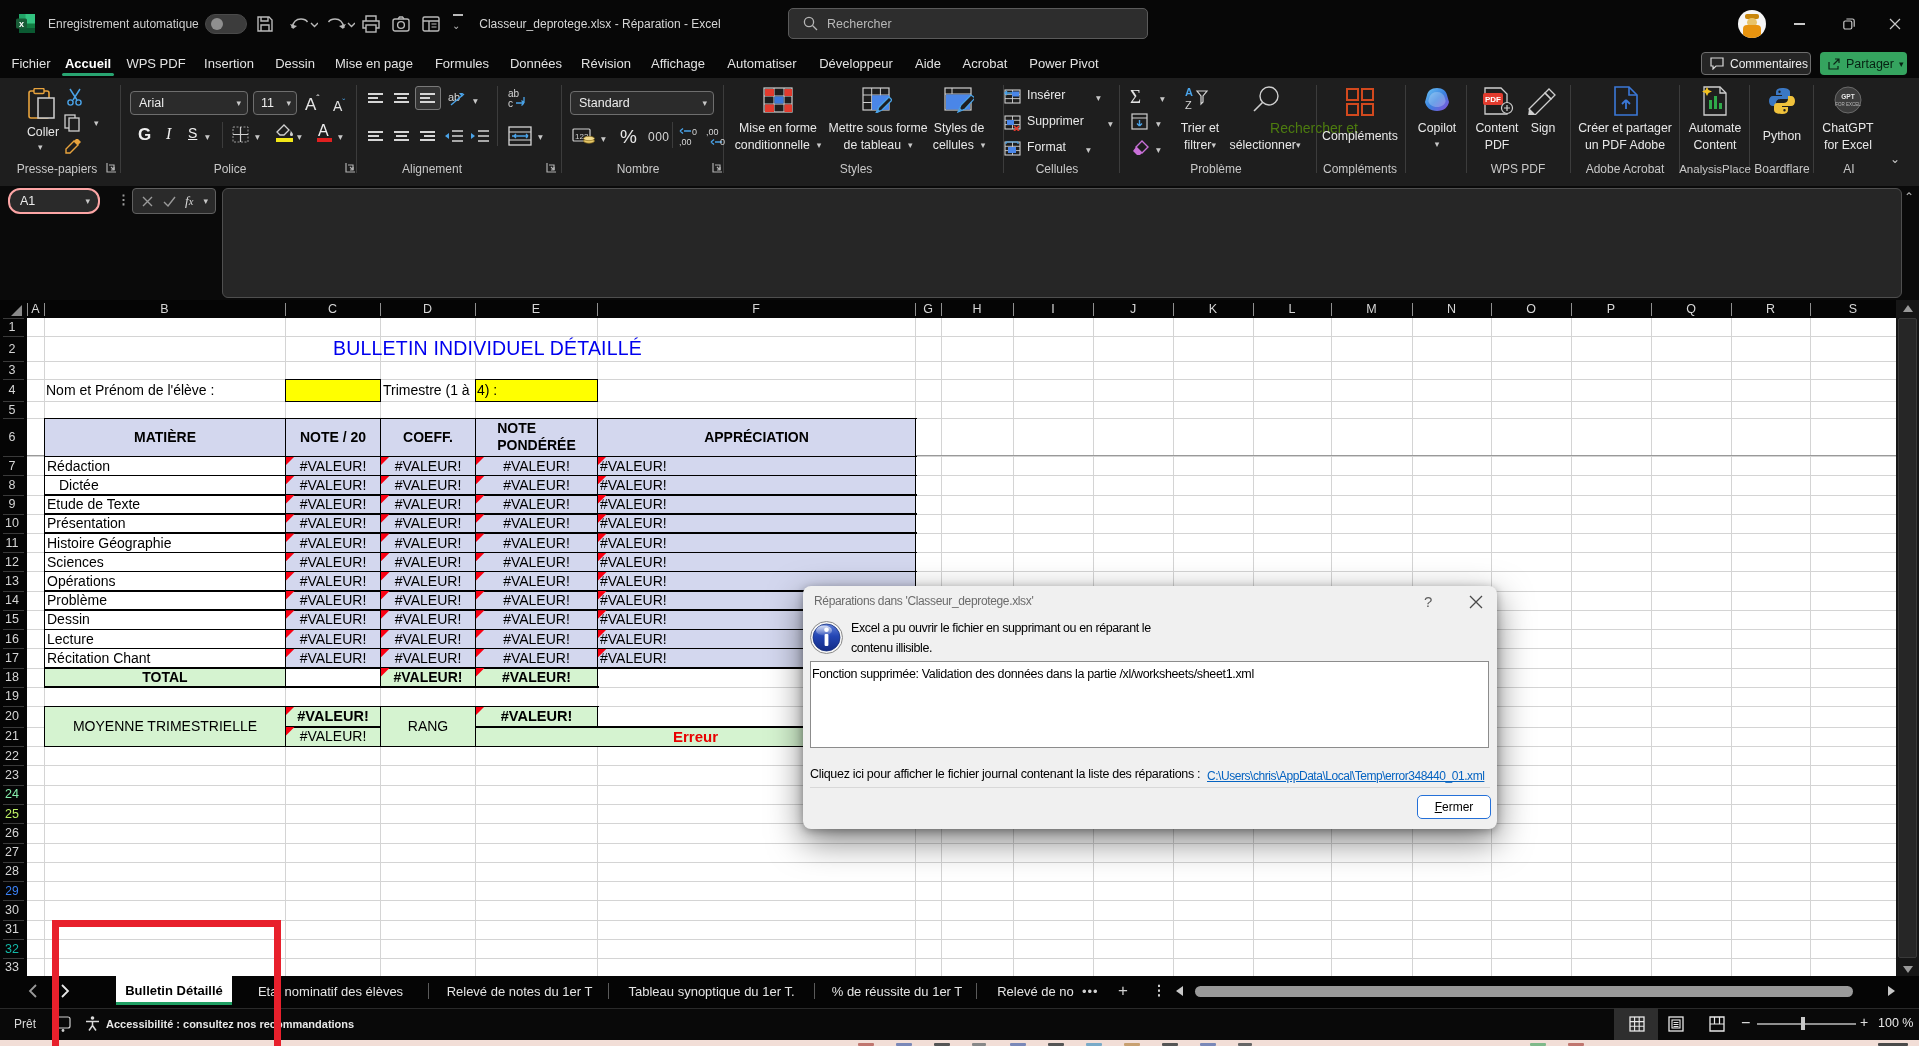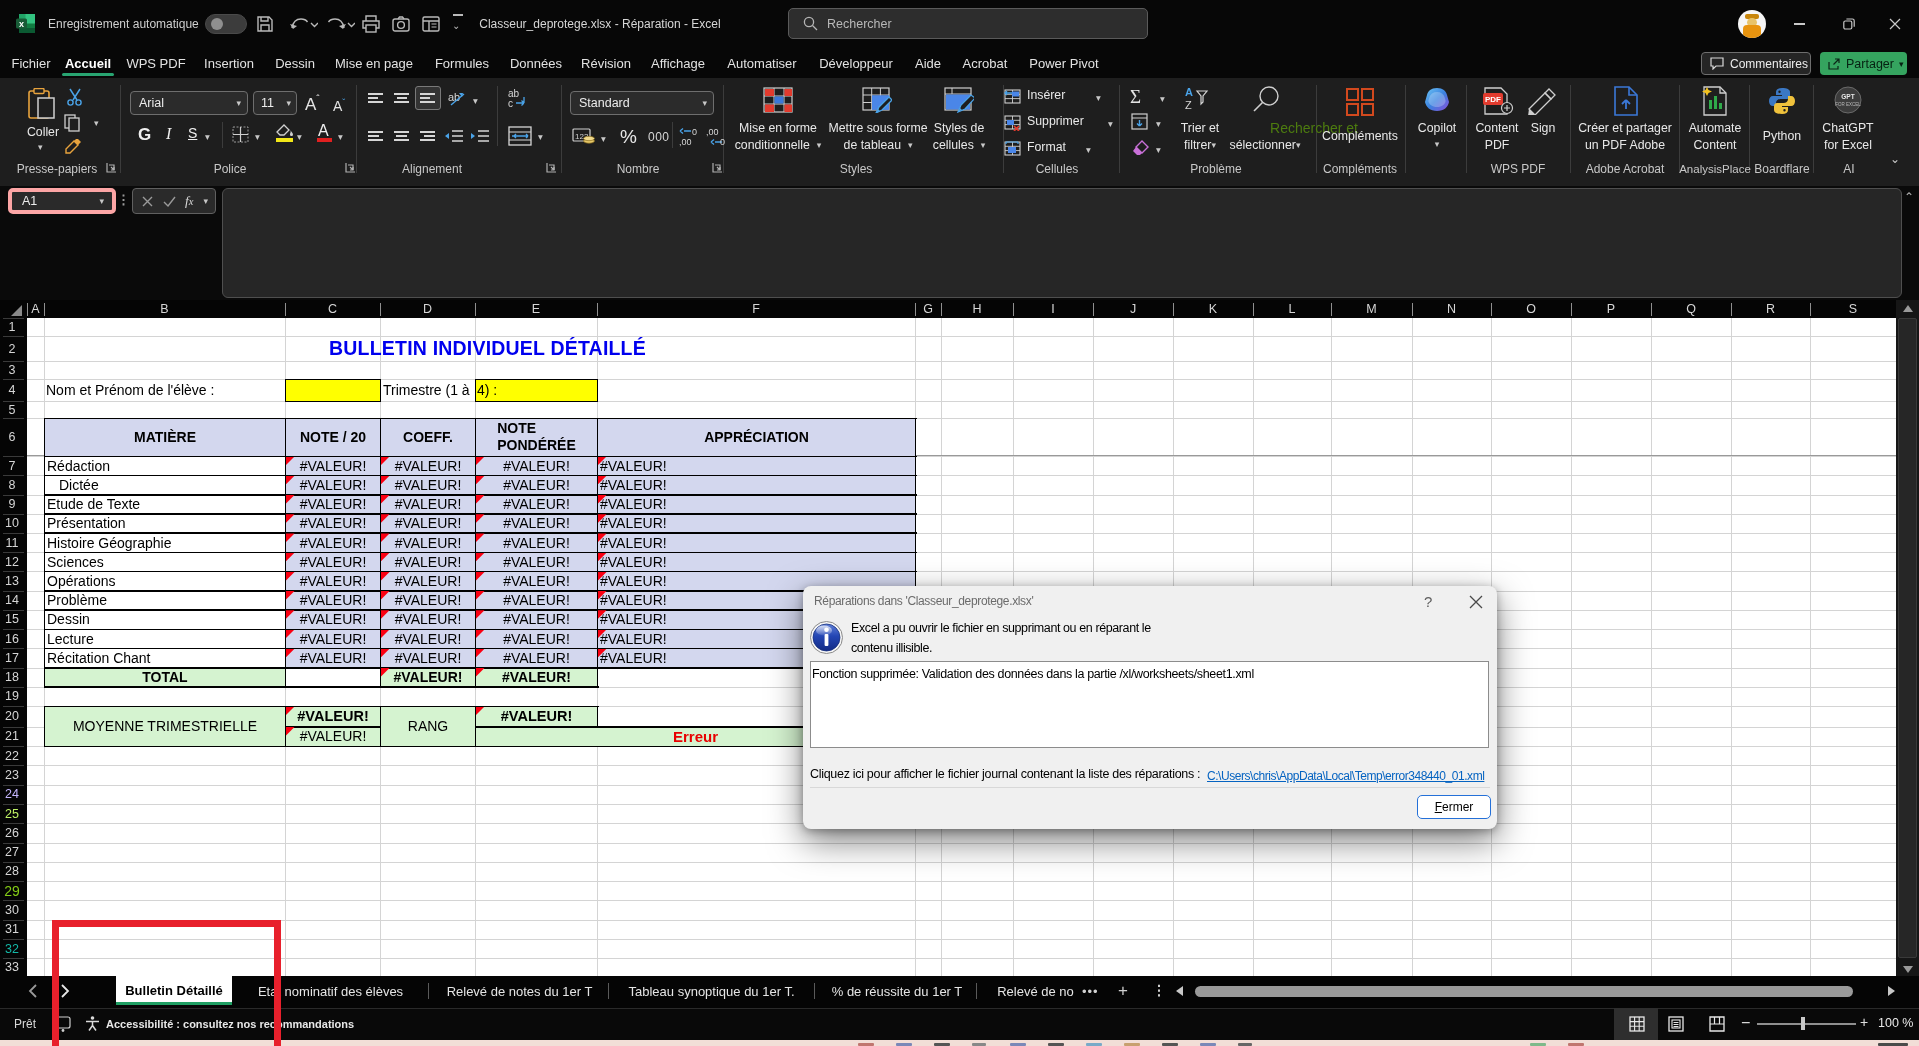--- a/index.html
+++ b/index.html
@@ -404,21 +404,21 @@
 <svg class="abs" style="left:1834px;top:86px" width="28" height="28" viewBox="0 0 28 28">
 <circle cx="14" cy="14" r="13" fill="#3c3c3c" stroke="#6a6a6a" stroke-width="1"></circle>
 <text x="14" y="13" fill="#e8e8e8" font-size="6.5" font-weight="bold" text-anchor="middle">GPT</text>
 <text x="14" y="20" fill="#b8b8b8" font-size="4.5" text-anchor="middle">FOR EXCEL</text>
   </svg>
 <div class="abs ct" style="left:1808px;top:120px;width:80px;height:15px;color:#e8e8e8;font-size:12.3px">ChatGPT</div>
 <div class="abs ct" style="left:1808px;top:137px;width:80px;height:15px;color:#e8e8e8;font-size:12.3px">for Excel</div>
 <div class="abs ct" style="left:1769px;top:161px;width:160px;height:16px;color:#c8c8c8;font-size:12px">AI</div>
 <div class="abs" style="left:1890px;top:152px;color:#c8c8c8;font-size:12px">⌄</div>
 <div class="abs" style="left:0;top:186px;width:1919px;height:114px;background:#0a0a0a"></div>
-<div class="abs cl" style="left:8px;top:188px;width:108px;height:26px;background:#2a2a2a;border:4px solid #fca5a5;border-radius:5px">
+<div class="abs cl" style="left:8px;top:188px;width:92px;height:26px;background:#2a2a2a;border:2px solid #fca5a5;border-radius:12px">
     <span style="color:#ececec;font-size:12.5px;margin-left:10px">A1</span>
     <span style="position:absolute;right:8px;color:#c8c8c8;font-size:9px">▾</span>
   </div>
 <div class="abs" style="left:117px;top:192px;color:#9a9a9a;font-size:13px;font-weight:bold">⋮</div>
 <div class="abs cl" style="left:132px;top:188px;width:84px;height:26px;background:#2a2a2a;border:1px solid #606060;border-radius:4px">
 <svg style="margin-left:9px" width="11" height="11" viewBox="0 0 11 11">
       <path d="M1 1l9 9M10 1l-9 9" stroke="#9a9a9a" stroke-width="1.4"></path>
     </svg>
 <svg style="margin-left:10px" width="13" height="11" viewBox="0 0 13 11">
       <path d="M1 6l4 4L12 1" stroke="#9a9a9a" stroke-width="1.4" fill="none"></path>
@@ -509,31 +509,31 @@
 <div class="abs ct" style="left:0;top:686.8px;width:24px;height:19.200000000000045px;color:#d6d6d6;font-size:12.5px">19</div>
 <div class="abs" style="left:3px;top:686.8px;width:21px;height:1px;background:#3a3a3a"></div>
 <div class="abs ct" style="left:0;top:706.0px;width:24px;height:20.5px;color:#d6d6d6;font-size:12.5px">20</div>
 <div class="abs" style="left:3px;top:706.0px;width:21px;height:1px;background:#3a3a3a"></div>
 <div class="abs ct" style="left:0;top:726.5px;width:24px;height:19.5px;color:#d6d6d6;font-size:12.5px">21</div>
 <div class="abs" style="left:3px;top:726.5px;width:21px;height:1px;background:#3a3a3a"></div>
 <div class="abs ct" style="left:0;top:746.0px;width:24px;height:19.299999999999955px;color:#d6d6d6;font-size:12.5px">22</div>
 <div class="abs" style="left:3px;top:746.0px;width:21px;height:1px;background:#3a3a3a"></div>
 <div class="abs ct" style="left:0;top:765.3px;width:24px;height:19.300000000000068px;color:#d6d6d6;font-size:12.5px">23</div>
 <div class="abs" style="left:3px;top:765.3px;width:21px;height:1px;background:#3a3a3a"></div>
-<div class="abs ct" style="left:0;top:784.6px;width:24px;height:19.299999999999955px;color:#c4b5fd;font-size:12.5px">24</div>
+<div class="abs ct" style="left:0;top:784.6px;width:24px;height:19.299999999999955px;color:#86efac;font-size:12.5px">24</div>
 <div class="abs" style="left:3px;top:784.6px;width:21px;height:1px;background:#3a3a3a"></div>
 <div class="abs ct" style="left:0;top:803.9px;width:24px;height:19.300000000000068px;color:#bef264;font-size:12.5px">25</div>
 <div class="abs" style="left:3px;top:803.9px;width:21px;height:1px;background:#3a3a3a"></div>
 <div class="abs ct" style="left:0;top:823.2px;width:24px;height:19.299999999999955px;color:#d6d6d6;font-size:12.5px">26</div>
 <div class="abs" style="left:3px;top:823.2px;width:21px;height:1px;background:#3a3a3a"></div>
 <div class="abs ct" style="left:0;top:842.5px;width:24px;height:19.299999999999955px;color:#d6d6d6;font-size:12.5px">27</div>
 <div class="abs" style="left:3px;top:842.5px;width:21px;height:1px;background:#3a3a3a"></div>
 <div class="abs ct" style="left:0;top:861.8px;width:24px;height:19.300000000000068px;color:#d6d6d6;font-size:12.5px">28</div>
 <div class="abs" style="left:3px;top:861.8px;width:21px;height:1px;background:#3a3a3a"></div>
-<div class="abs ct" style="left:0;top:881.1px;width:24px;height:19.299999999999955px;color:#84cc16;font-size:14px">29</div>
+<div class="abs ct" style="left:0;top:881.1px;width:24px;height:19.299999999999955px;color:#3b82f6;font-size:12px">29</div>
 <div class="abs" style="left:3px;top:881.1px;width:21px;height:1px;background:#3a3a3a"></div>
 <div class="abs ct" style="left:0;top:900.4px;width:24px;height:19.300000000000068px;color:#d6d6d6;font-size:12.5px">30</div>
 <div class="abs" style="left:3px;top:900.4px;width:21px;height:1px;background:#3a3a3a"></div>
 <div class="abs ct" style="left:0;top:919.7px;width:24px;height:19.299999999999955px;color:#d6d6d6;font-size:12.5px">31</div>
 <div class="abs" style="left:3px;top:919.7px;width:21px;height:1px;background:#3a3a3a"></div>
 <div class="abs ct" style="left:0;top:939.0px;width:24px;height:19.299999999999955px;color:#14b8a6;font-size:12.5px">32</div>
 <div class="abs" style="left:3px;top:939.0px;width:21px;height:1px;background:#3a3a3a"></div>
 <div class="abs ct" style="left:0;top:958.3px;width:24px;height:17.700000000000045px;color:#d6d6d6;font-size:12.5px">33</div>
 <div class="abs" style="left:3px;top:958.3px;width:21px;height:1px;background:#3a3a3a"></div>
 <div class="abs" style="left:27px;top:318px;width:1869px;height:658px;background:#fff"></div>
@@ -582,21 +582,21 @@
 <div class="abs" style="left:27px;top:803.9px;width:1869px;height:1px;background:#d4d4d4"></div>
 <div class="abs" style="left:27px;top:823.2px;width:1869px;height:1px;background:#d4d4d4"></div>
 <div class="abs" style="left:27px;top:842.5px;width:1869px;height:1px;background:#d4d4d4"></div>
 <div class="abs" style="left:27px;top:861.8px;width:1869px;height:1px;background:#d4d4d4"></div>
 <div class="abs" style="left:27px;top:881.1px;width:1869px;height:1px;background:#d4d4d4"></div>
 <div class="abs" style="left:27px;top:900.4px;width:1869px;height:1px;background:#d4d4d4"></div>
 <div class="abs" style="left:27px;top:919.7px;width:1869px;height:1px;background:#d4d4d4"></div>
 <div class="abs" style="left:27px;top:939.0px;width:1869px;height:1px;background:#d4d4d4"></div>
 <div class="abs" style="left:27px;top:958.3px;width:1869px;height:1px;background:#d4d4d4"></div>
 <div class="abs" style="left:27px;top:455px;width:1869px;height:1px;background:#999"></div>
-<div class="abs ct" style="left:52px;top:336px;width:871px;height:25px;color:#0000ee;font-weight:bold;font-size:19.5px;letter-spacing:.2px">BULLETIN INDIVIDUEL DÉTAILLÉ</div>
+<div class="abs ct" style="left:52px;top:336px;width:871px;height:25px;color:#0000ee;font-weight:normal;font-size:19.5px;letter-spacing:.2px">BULLETIN INDIVIDUEL DÉTAILLÉ</div>
 <div class="abs cl" style="left:46px;top:379px;width:260px;height:22px;color:#000;font-size:14px">Nom et Prénom de l'élève :</div>
 <div class="abs " style="left:285px;top:379px;width:96px;height:23px;background:#ffff00;border:1.5px solid #000"></div>
 <div class="abs " style="left:475px;top:379px;width:123px;height:23px;background:#ffff00;border:1.5px solid #000"></div>
 <div class="abs cl" style="left:383px;top:379px;width:110px;height:22px;color:#000;font-size:14px;z-index:2">Trimestre (1 à</div>
 <div class="abs cl" style="left:477px;top:379px;width:60px;height:22px;color:#000;font-size:14px;z-index:2">4) :</div>
 <div class="abs lav ct" style="left:44px;top:418px;width:242px;height:38px;color:#000;font-weight:bold;font-size:14px">MATIÈRE</div>
 <div class="abs lav ct" style="left:285px;top:418px;width:96px;height:38px;color:#000;font-weight:bold;font-size:14px">NOTE / 20</div>
 <div class="abs lav ct" style="left:380px;top:418px;width:96px;height:38px;color:#000;font-weight:bold;font-size:14px">COEFF.</div>
 <div class="abs lav ct" style="left:475px;top:418px;width:123px;height:38px;color:#000;font-weight:bold;font-size:14px;line-height:17px">NOTE<br>PONDÉRÉE</div>
 <div class="abs lav ct" style="left:597px;top:418px;width:319px;height:38px;color:#000;font-weight:bold;font-size:14px">APPRÉCIATION</div>

